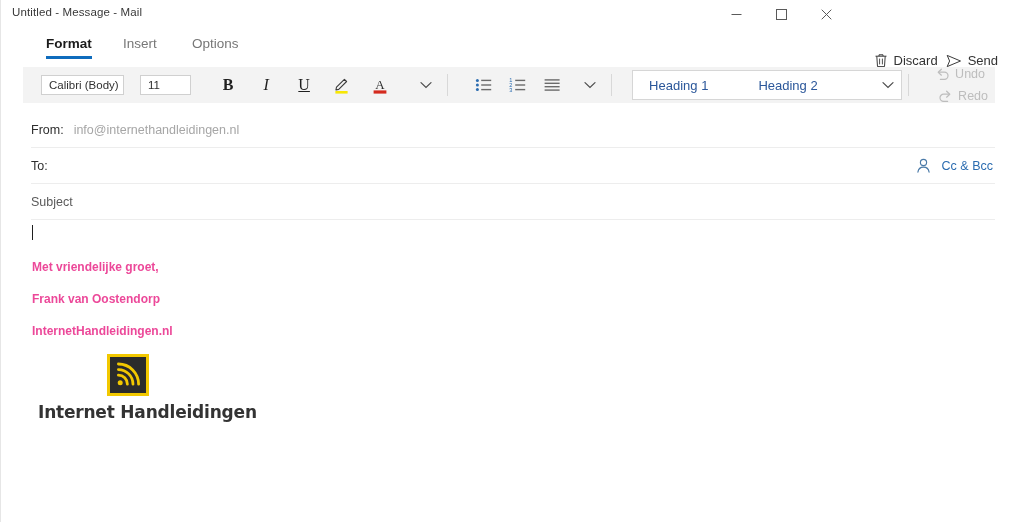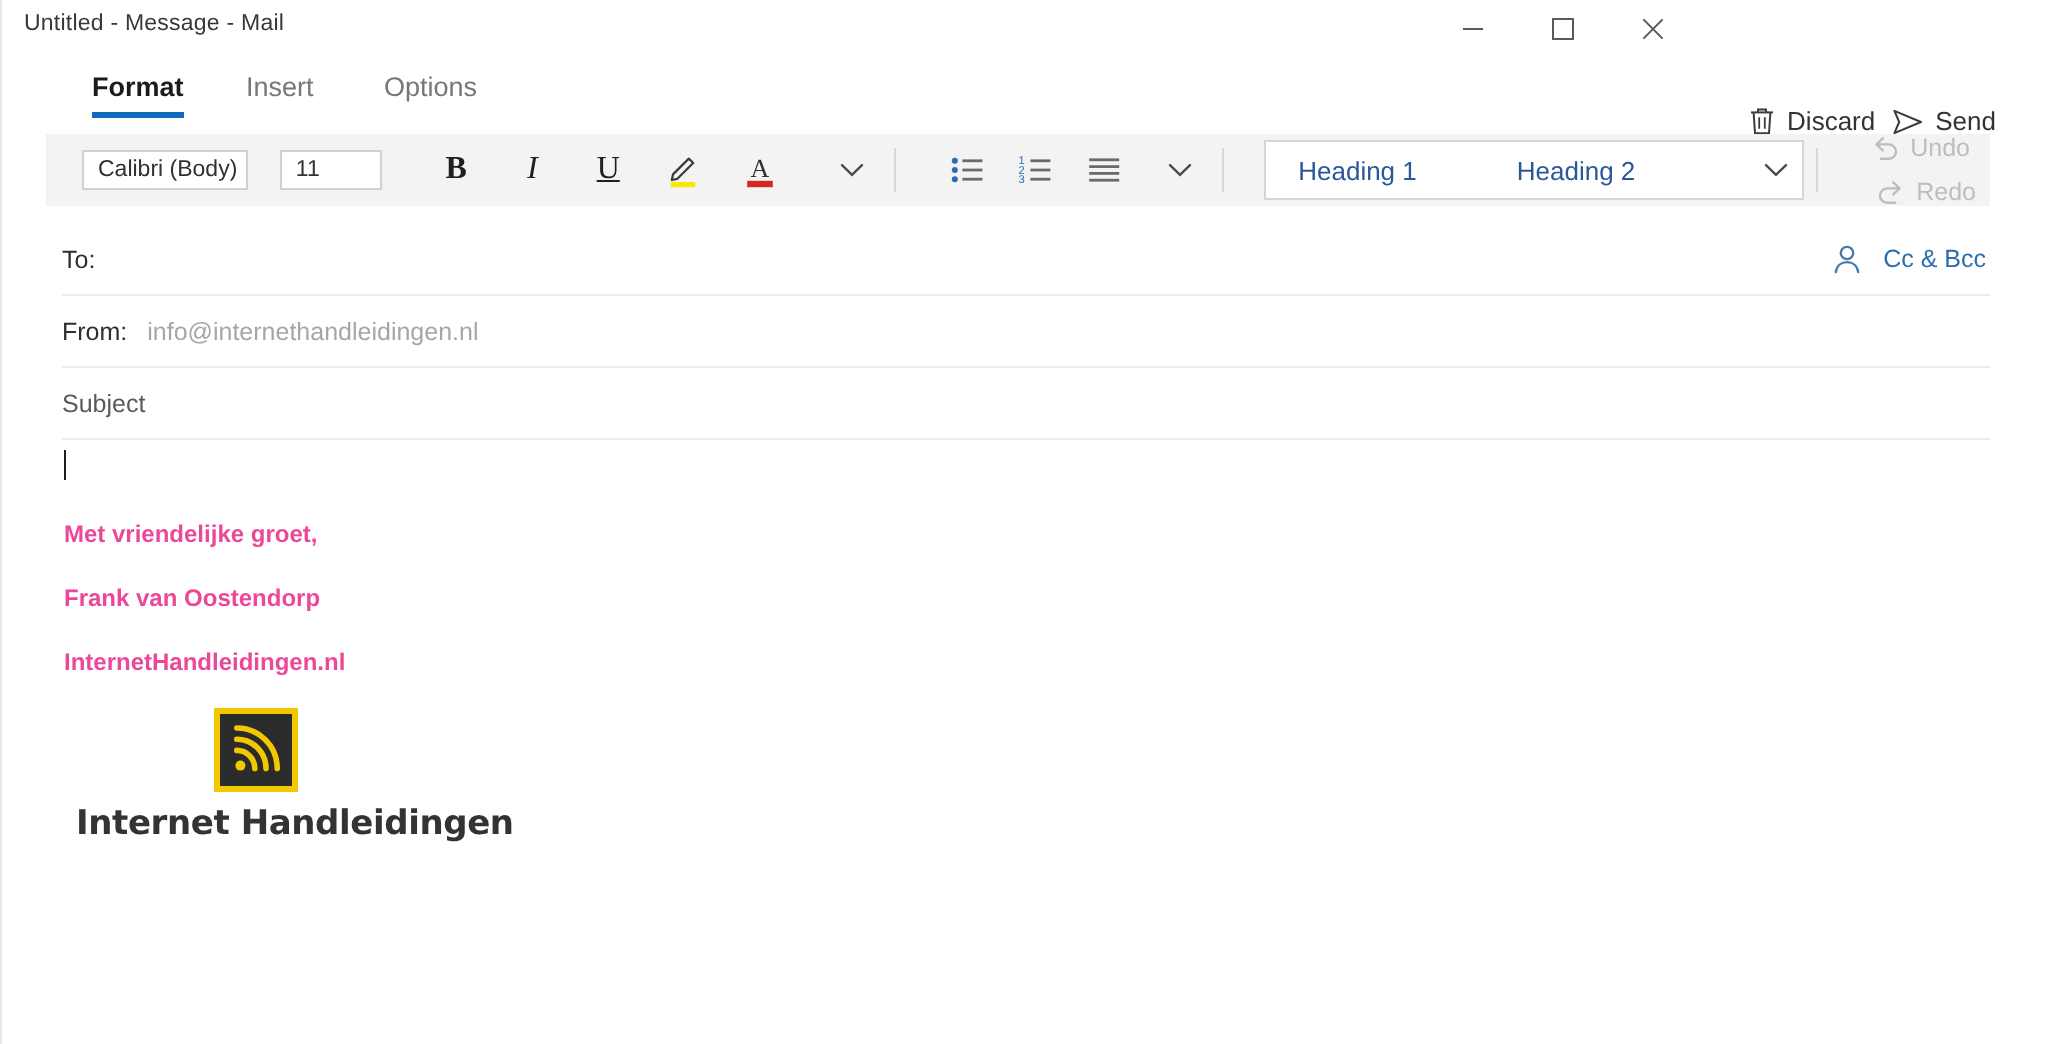--- a/index.html
+++ b/index.html
@@ -469,41 +469,41 @@
         <svg width="15" height="14" viewBox="0 0 15 14" aria-hidden="true">
           <path d="M10.8 5.2 H5.6 a3.6 3.6 0 0 0 0 7.2 H9.6" stroke="#bdbdbd" stroke-width="1.2" fill="none" stroke-linecap="round"></path>
           <path d="M8.6 2.2 L11.8 5.2 L8.6 8.2" stroke="#bdbdbd" stroke-width="1.2" fill="none" stroke-linecap="round" stroke-linejoin="round"></path>
         </svg>
         <span>Redo</span>
       </div>
     </div>
   </div>
 
   <div class="fields">
+
+    <div class="field-row">
+      <span class="field-label">From:</span>
+      <span class="field-value">info@internethandleidingen.nl</span>
+    </div>
 
     <div class="field-row">
       <span class="field-label">To:</span>
       <span class="field-input" placeholder=""></span>
       <span class="ccbcc">
         <span class="person-icon">
           <svg width="17" height="17" viewBox="0 0 17 17" aria-hidden="true">
             <circle cx="8.5" cy="5" r="3.1" fill="none" stroke="#4a7aa8" stroke-width="1.15"></circle>
             <path d="M2.9 14.6 c0.5 -3.4 2.9 -5 5.6 -5 s5.1 1.6 5.6 5" fill="none" stroke="#4a7aa8" stroke-width="1.15" stroke-linecap="round"></path>
           </svg>
         </span>
         <span class="ccbcc-link">Cc &amp; Bcc</span>
       </span>
     </div>
 
     <div class="field-row">
-      <span class="field-label">From:</span>
-      <span class="field-value">info@internethandleidingen.nl</span>
-    </div>
-
-    <div class="field-row">
       <span class="subject-label">Subject</span>
       <span class="field-input"></span>
     </div>
   </div>
 
   <div class="body-area">
     <div class="caret"></div>
 
     <div class="sig-line sig-1">Met vriendelijke groet,</div>
     <div class="sig-line sig-2">Frank van Oostendorp</div>

